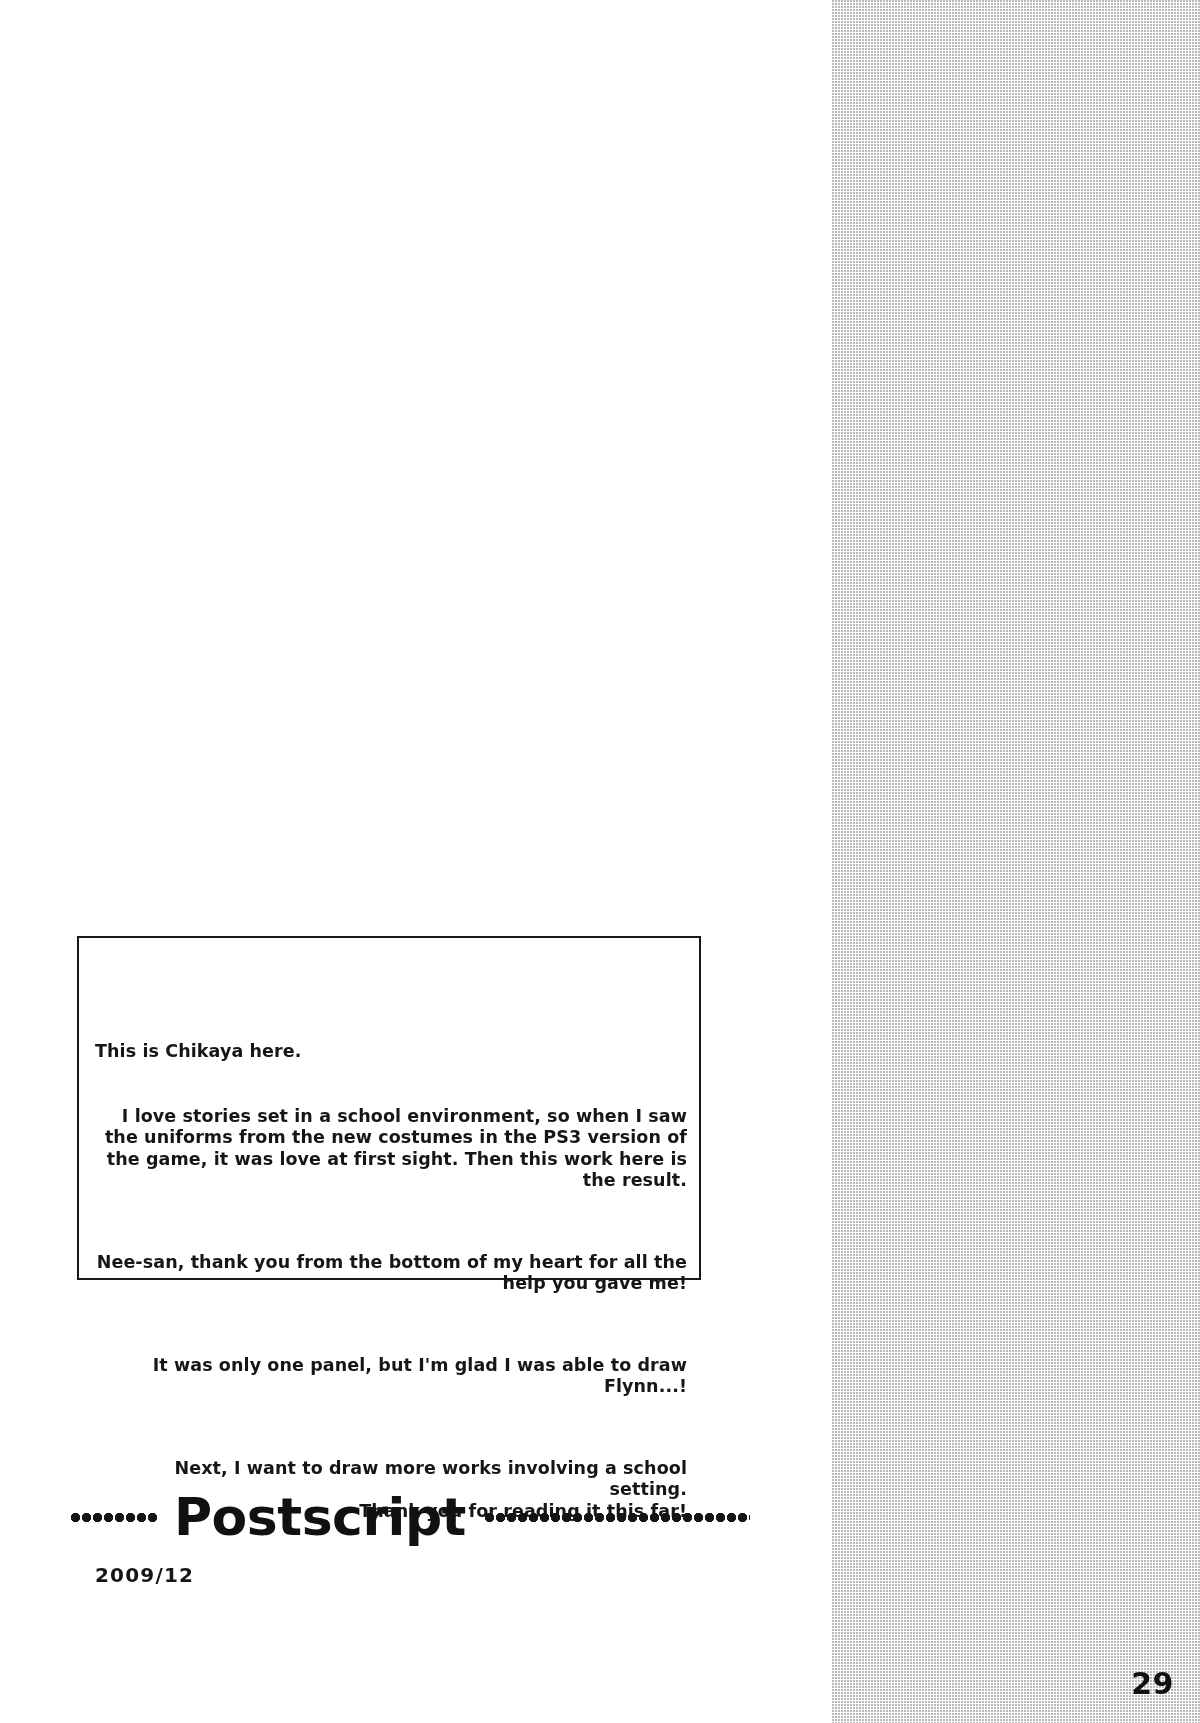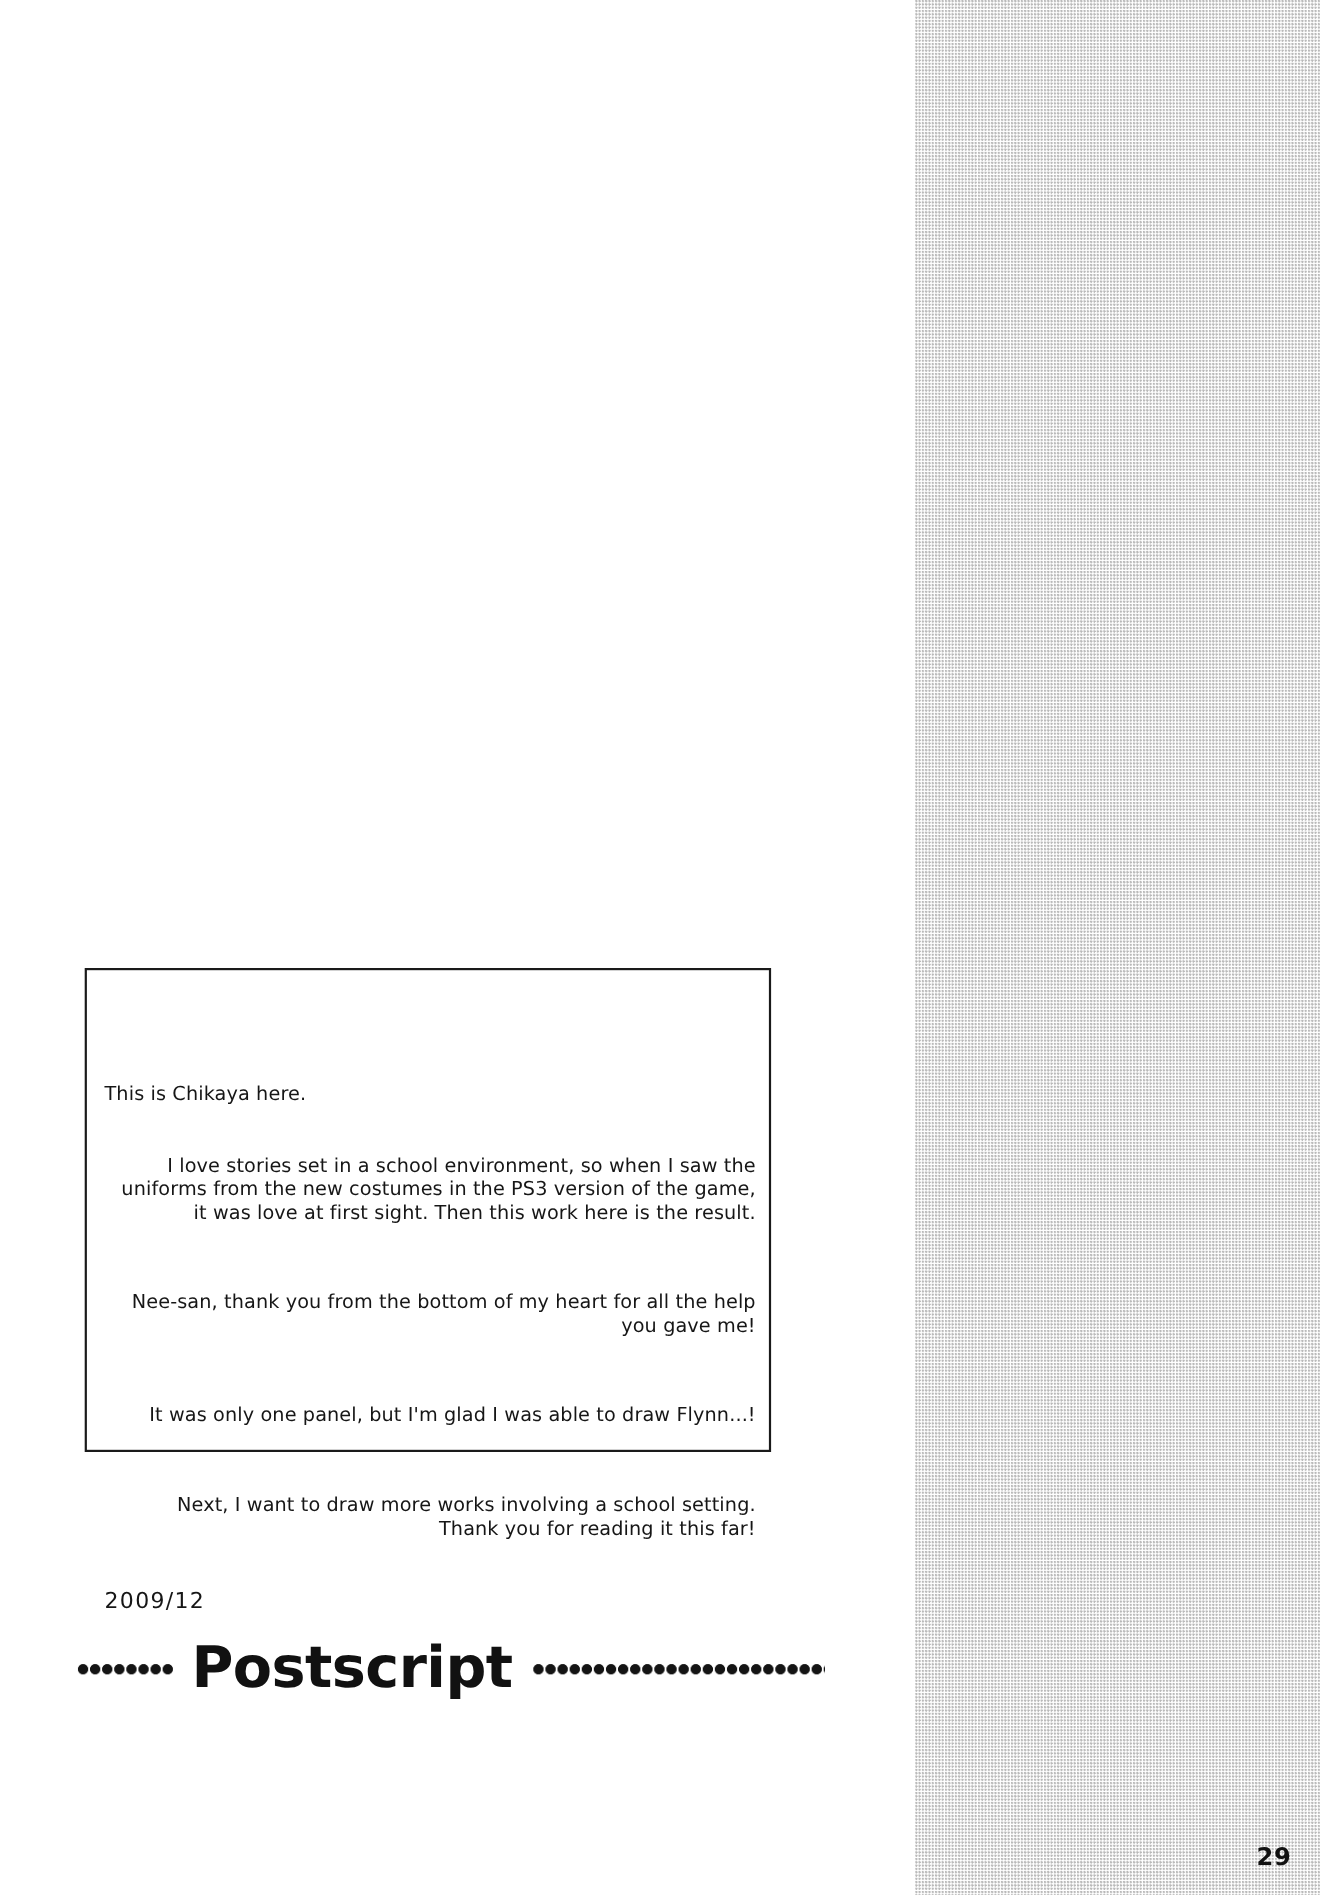--- a/index.html
+++ b/index.html
@@ -25,26 +25,27 @@
     background-color: #ffffff;
     background-image:
       radial-gradient(circle at 1px 1px, #b9b9b9 0.9px, rgba(255,255,255,0) 1.2px);
     background-size: 3px 3px;
   }
 
   
   #postscript-box {
     position: absolute;
     left: 77px;
-    top: 880px;
+    top: 936px;
     width: 624px;
-    height: 440px;
+    height: 344px;
     border: 2px solid #1a1a1a;
     box-sizing: border-box;
     background: transparent;
+    font-weight: bold;
   }
 
   #postscript-body {
     position: absolute;
     left: 16px;
     top: 60px;
     width: 592px;
     color: #161616;
     font-family: "DejaVu Sans", sans-serif;
     font-size: 17.5px;
@@ -102,21 +103,21 @@
     margin-left: 16px;
     flex: 0 0 auto;
   }
 
   
   #page-number {
     position: absolute;
     right: 26px;
     bottom: 22px;
     font-family: "DejaVu Sans", sans-serif;
-    font-size: 22px;
+    font-size: 30px;
     font-weight: bold;
     color: #111111;
     letter-spacing: 0.5px;
   }
 </style>
 </head>
 <body>
 
 <div id="tone-band"></div>
 

